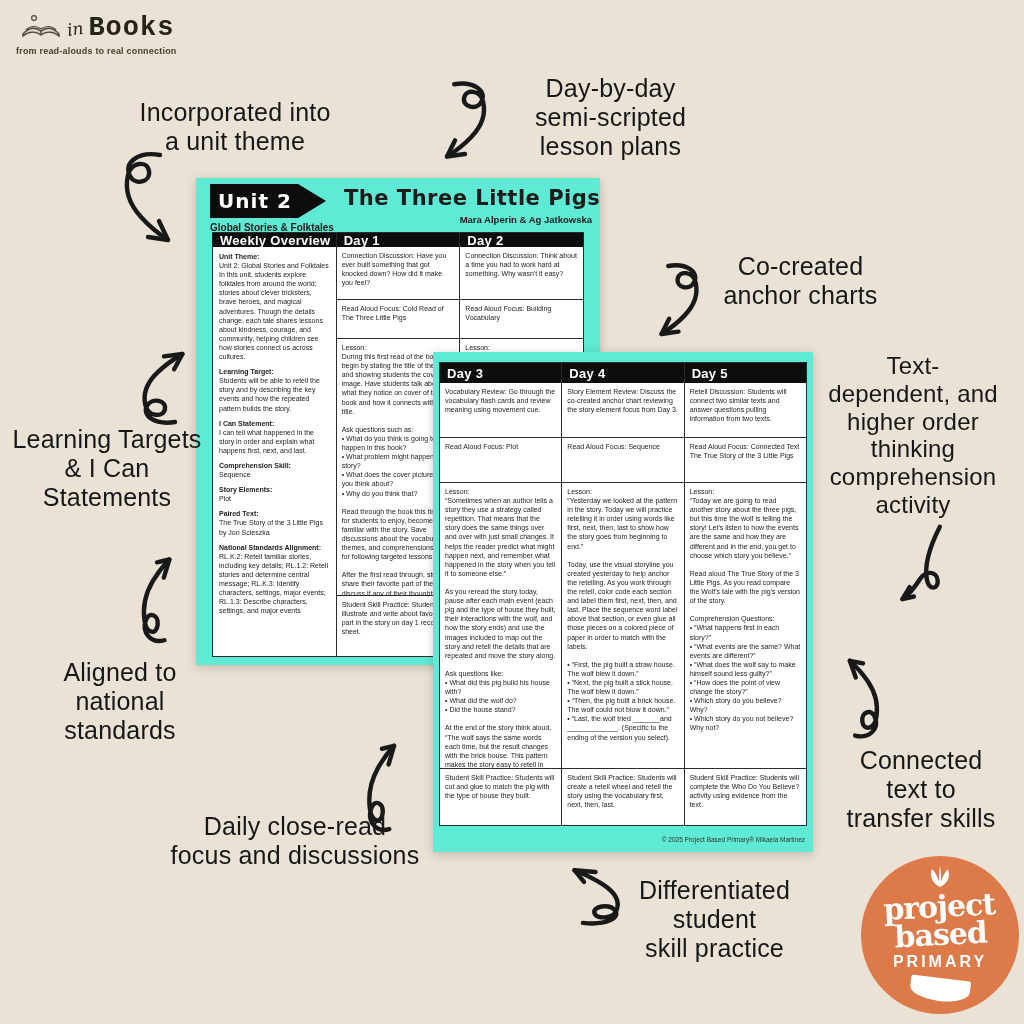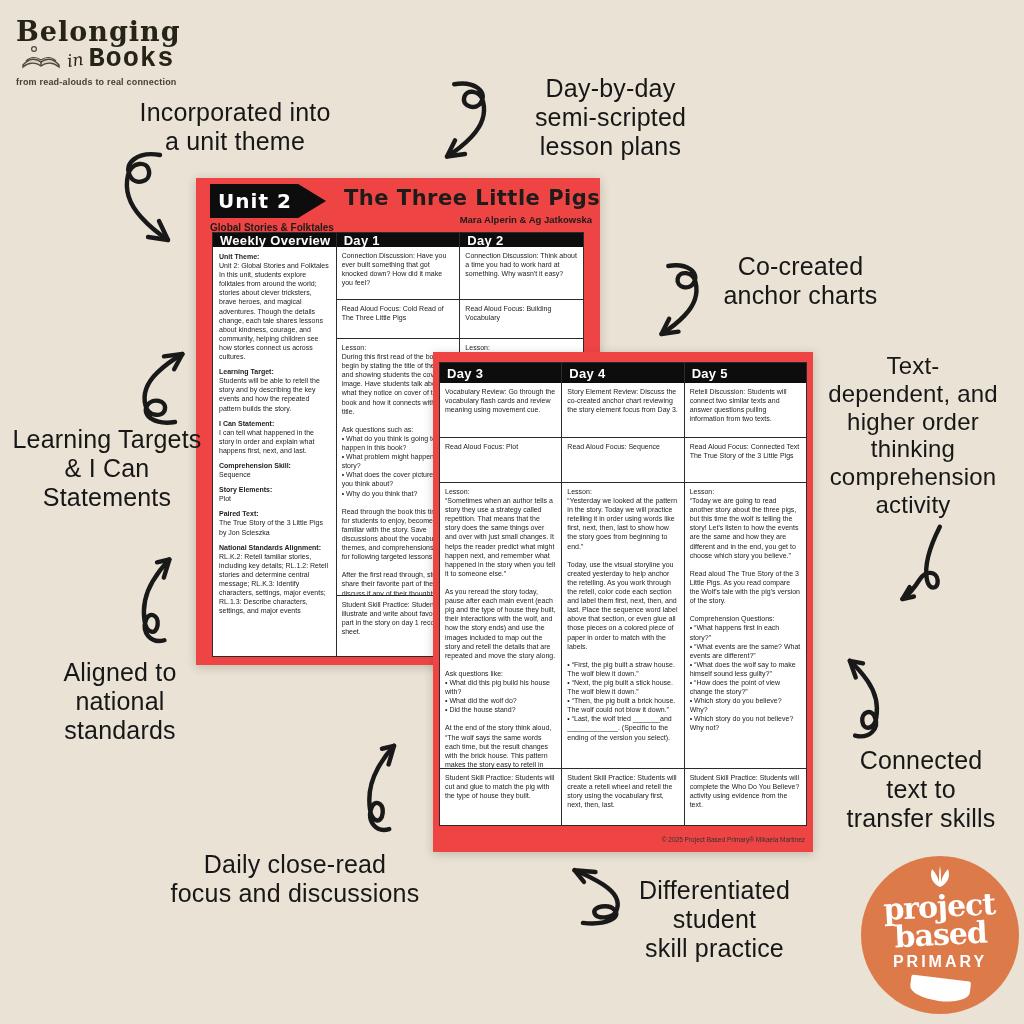--- a/index.html
+++ b/index.html
@@ -17,40 +17,40 @@
 
   
   .annotation{position:absolute;text-align:center;font-size:25px;line-height:1.16;
               font-weight:500;white-space:pre-line;letter-spacing:.2px;z-index:5;color:#171717;}
   .a1{left:100px;top:98px;width:270px;}
   .a2{left:508px;top:74px;width:205px;}
   .a3{left:698px;top:252px;width:205px;}
   .a4{left:806px;top:352px;width:214px;font-size:24px;}
   .a5{left:-2px;top:425px;width:218px;}
   .a6{left:20px;top:658px;width:200px;}
-  .a7{left:140px;top:850px;width:310px;}
+  .a7{left:140px;top:812px;width:310px;}
   .a8{left:597px;top:876px;width:235px;}
   .a9{left:818px;top:746px;width:206px;}
 
   
   .arrow{position:absolute;z-index:5;}
   .arrow svg{width:100%;height:100%;overflow:visible;}
   .arrow path{fill:none;stroke:#191919;stroke-width:4.4;stroke-linecap:round;stroke-linejoin:round;vector-effect:non-scaling-stroke;}
   .arr1{left:98px;top:150px;width:100px;height:100px;}
   .arr2{left:420px;top:80px;width:90px;height:85px;}   .arr2 svg{transform:scaleX(-1);}
   .arr3{left:636px;top:262px;width:85px;height:80px;}  .arr3 svg{transform:scaleX(-1);}
   .arr4{left:888px;top:520px;width:72px;height:85px;}
   .arr5{left:118px;top:346px;width:92px;height:80px;}  .arr5 svg{transform:scaleY(-1);}
   .arr6{left:126px;top:550px;width:62px;height:95px;}  .arr6 svg{transform:scaleY(-1);}
   .arr7{left:352px;top:736px;width:60px;height:98px;}  .arr7 svg{transform:scaleY(-1);}
   .arr8{left:543px;top:864px;width:105px;height:62px;} .arr8 svg{transform:rotate(180deg);}
   .arr9{left:830px;top:652px;width:66px;height:88px;}  .arr9 svg{transform:rotate(180deg);}
 
   
-  .page{position:absolute;background:#ef4444;box-shadow:0 2px 9px rgba(70,58,35,.25);}
+  .page{position:absolute;background:#5eead4;box-shadow:0 2px 9px rgba(70,58,35,.25);}
   .page1{left:196px;top:178px;width:404px;height:487px;z-index:1;}
   .page2{left:433px;top:352px;width:380px;height:500px;z-index:3;}
 
   .p1-head{position:relative;height:54px;}
   .unit-badge{position:absolute;left:14px;top:6px;width:116px;height:34px;background:#0d0d0d;
               clip-path:polygon(0 0,76% 0,100% 50%,76% 100%,0 100%);
               color:#fff;display:flex;align-items:center;justify-content:center;padding-right:26px;box-sizing:border-box;
               font-family:"DejaVu Sans",sans-serif;font-weight:800;font-size:20px;letter-spacing:1px;}
   .unit-sub{position:absolute;left:14px;top:44px;font-size:10px;font-weight:700;}
   .p1-title{position:absolute;left:148px;right:8px;top:8px;text-align:center;
@@ -89,21 +89,20 @@
   .pbp-words{font-family:"DejaVu Serif",serif;font-weight:700;font-size:30px;line-height:.92;
              transform:rotate(-3deg);letter-spacing:-1px;text-align:center;margin-top:1px;}
   .pbp-primary{font-size:16px;letter-spacing:3px;font-weight:700;margin-top:5px;}
   .pbp-bowl{width:60px;height:23px;background:#fff;margin-top:7px;transform:rotate(7deg);
             border-radius:4px 4px 60px 60px / 4px 4px 24px 24px;}
 </style>
 </head>
 <body>
 
 <div class="brand">
-  <div class="brand-line1">Belonging</div>
   <div class="brand-line2">
     <span>
       <svg width="42" height="27" viewBox="0 0 42 27">
         <path d="M3 22 C9 15 16 15 21 19 C26 15 33 15 39 22 L39 24 C33 19 26 19 21 23 C16 19 9 19 3 24 Z" fill="#d8d2c6" stroke="#4a463c" stroke-width="1.4"></path>
         <path d="M21 19 L21 23" stroke="#4a463c" stroke-width="1.4"></path>
         <path d="M6 18 C11 13 17 14 21 17 M36 18 C31 13 25 14 21 17" fill="none" stroke="#4a463c" stroke-width="1.2"></path>
         <circle cx="14" cy="6" r="2.4" fill="none" stroke="#4a463c" stroke-width="1.2"></circle>
       </svg>
     </span>
     <span class="brand-in">in</span>

